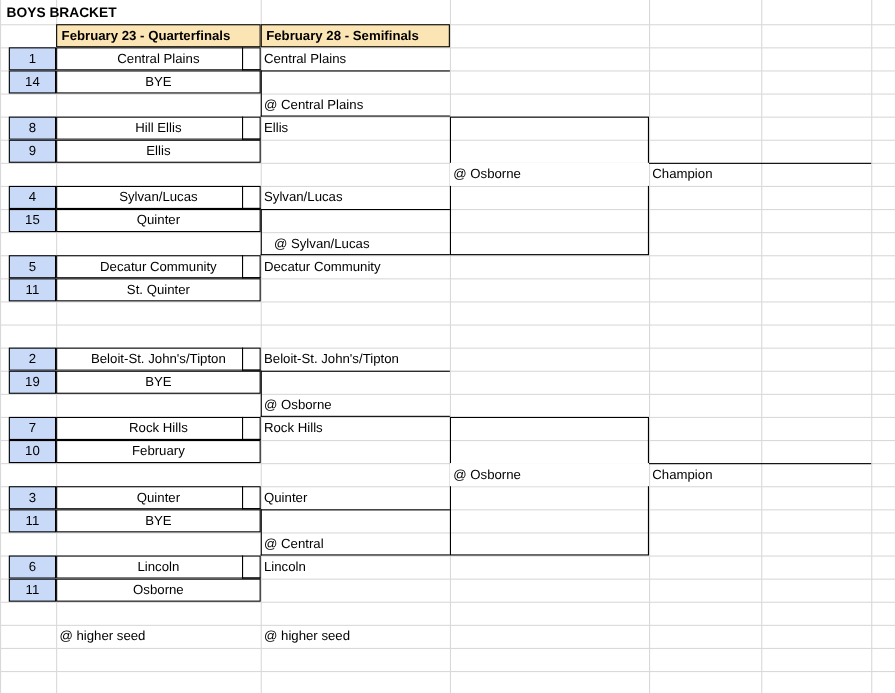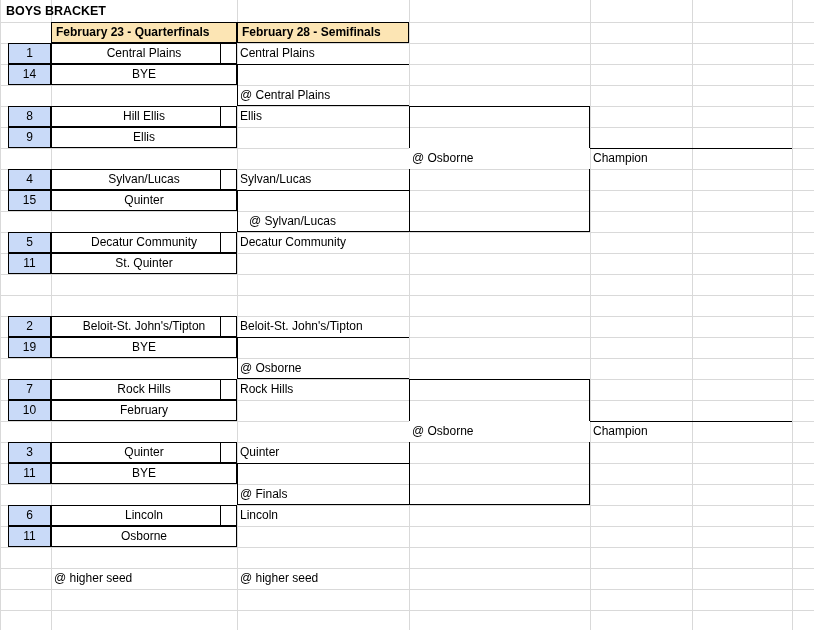--- a/index.html
+++ b/index.html
@@ -176,21 +176,21 @@
       <div class="bx bx-l bx-t bx-b" style="left: 237px; top: 337px; width: 172px; height: 42px;"></div>
       <div class="bx bx-l bx-b" style="left: 220px; top: 316px; width: 17px; height: 21px;"></div>
       <div class="bx bx-l bx-b" style="left: 220px; top: 379px; width: 17px; height: 21px;"></div>
       <div class="txt" style="left: 237px; top: 316px; width: 172px; height: 21px;">Beloit-St. John's/Tipton</div>
       <div class="txt" style="left: 237px; top: 358px; width: 172px; height: 21px;">@ Osborne</div>
       <div class="txt" style="left: 237px; top: 379px; width: 172px; height: 21px;">Rock Hills</div>
       <div class="bx bx-l bx-t bx-b" style="left: 237px; top: 463px; width: 172px; height: 42px;"></div>
       <div class="bx bx-l bx-b" style="left: 220px; top: 442px; width: 17px; height: 21px;"></div>
       <div class="bx bx-l bx-b" style="left: 220px; top: 505px; width: 17px; height: 21px;"></div>
       <div class="txt" style="left: 237px; top: 442px; width: 172px; height: 21px;">Quinter</div>
-      <div class="txt" style="left: 237px; top: 484px; width: 172px; height: 21px;">@ Finals</div>
+      <div class="txt" style="left: 237px; top: 484px; width: 172px; height: 21px;">@ Central</div>
       <div class="txt" style="left: 237px; top: 505px; width: 172px; height: 21px;">Lincoln</div>
     </div>
 
   <div id="ssf-container">
       <div class="bx bx-l bx-r bx-t bx-b" style="left: 409px; top: 106px; width: 181px; height: 126px;"></div>
       <div class="txt" style="left: 409px; top: 148px; width: 181px; height: 21px; background: rgb(255, 255, 255);">@ Osborne</div>
       <div class="bx bx-l bx-r bx-t bx-b" style="left: 409px; top: 379px; width: 181px; height: 126px;"></div>
       <div class="txt" style="left: 409px; top: 421px; width: 181px; height: 21px; background: rgb(255, 255, 255);">@ Osborne</div>
     </div>
 

